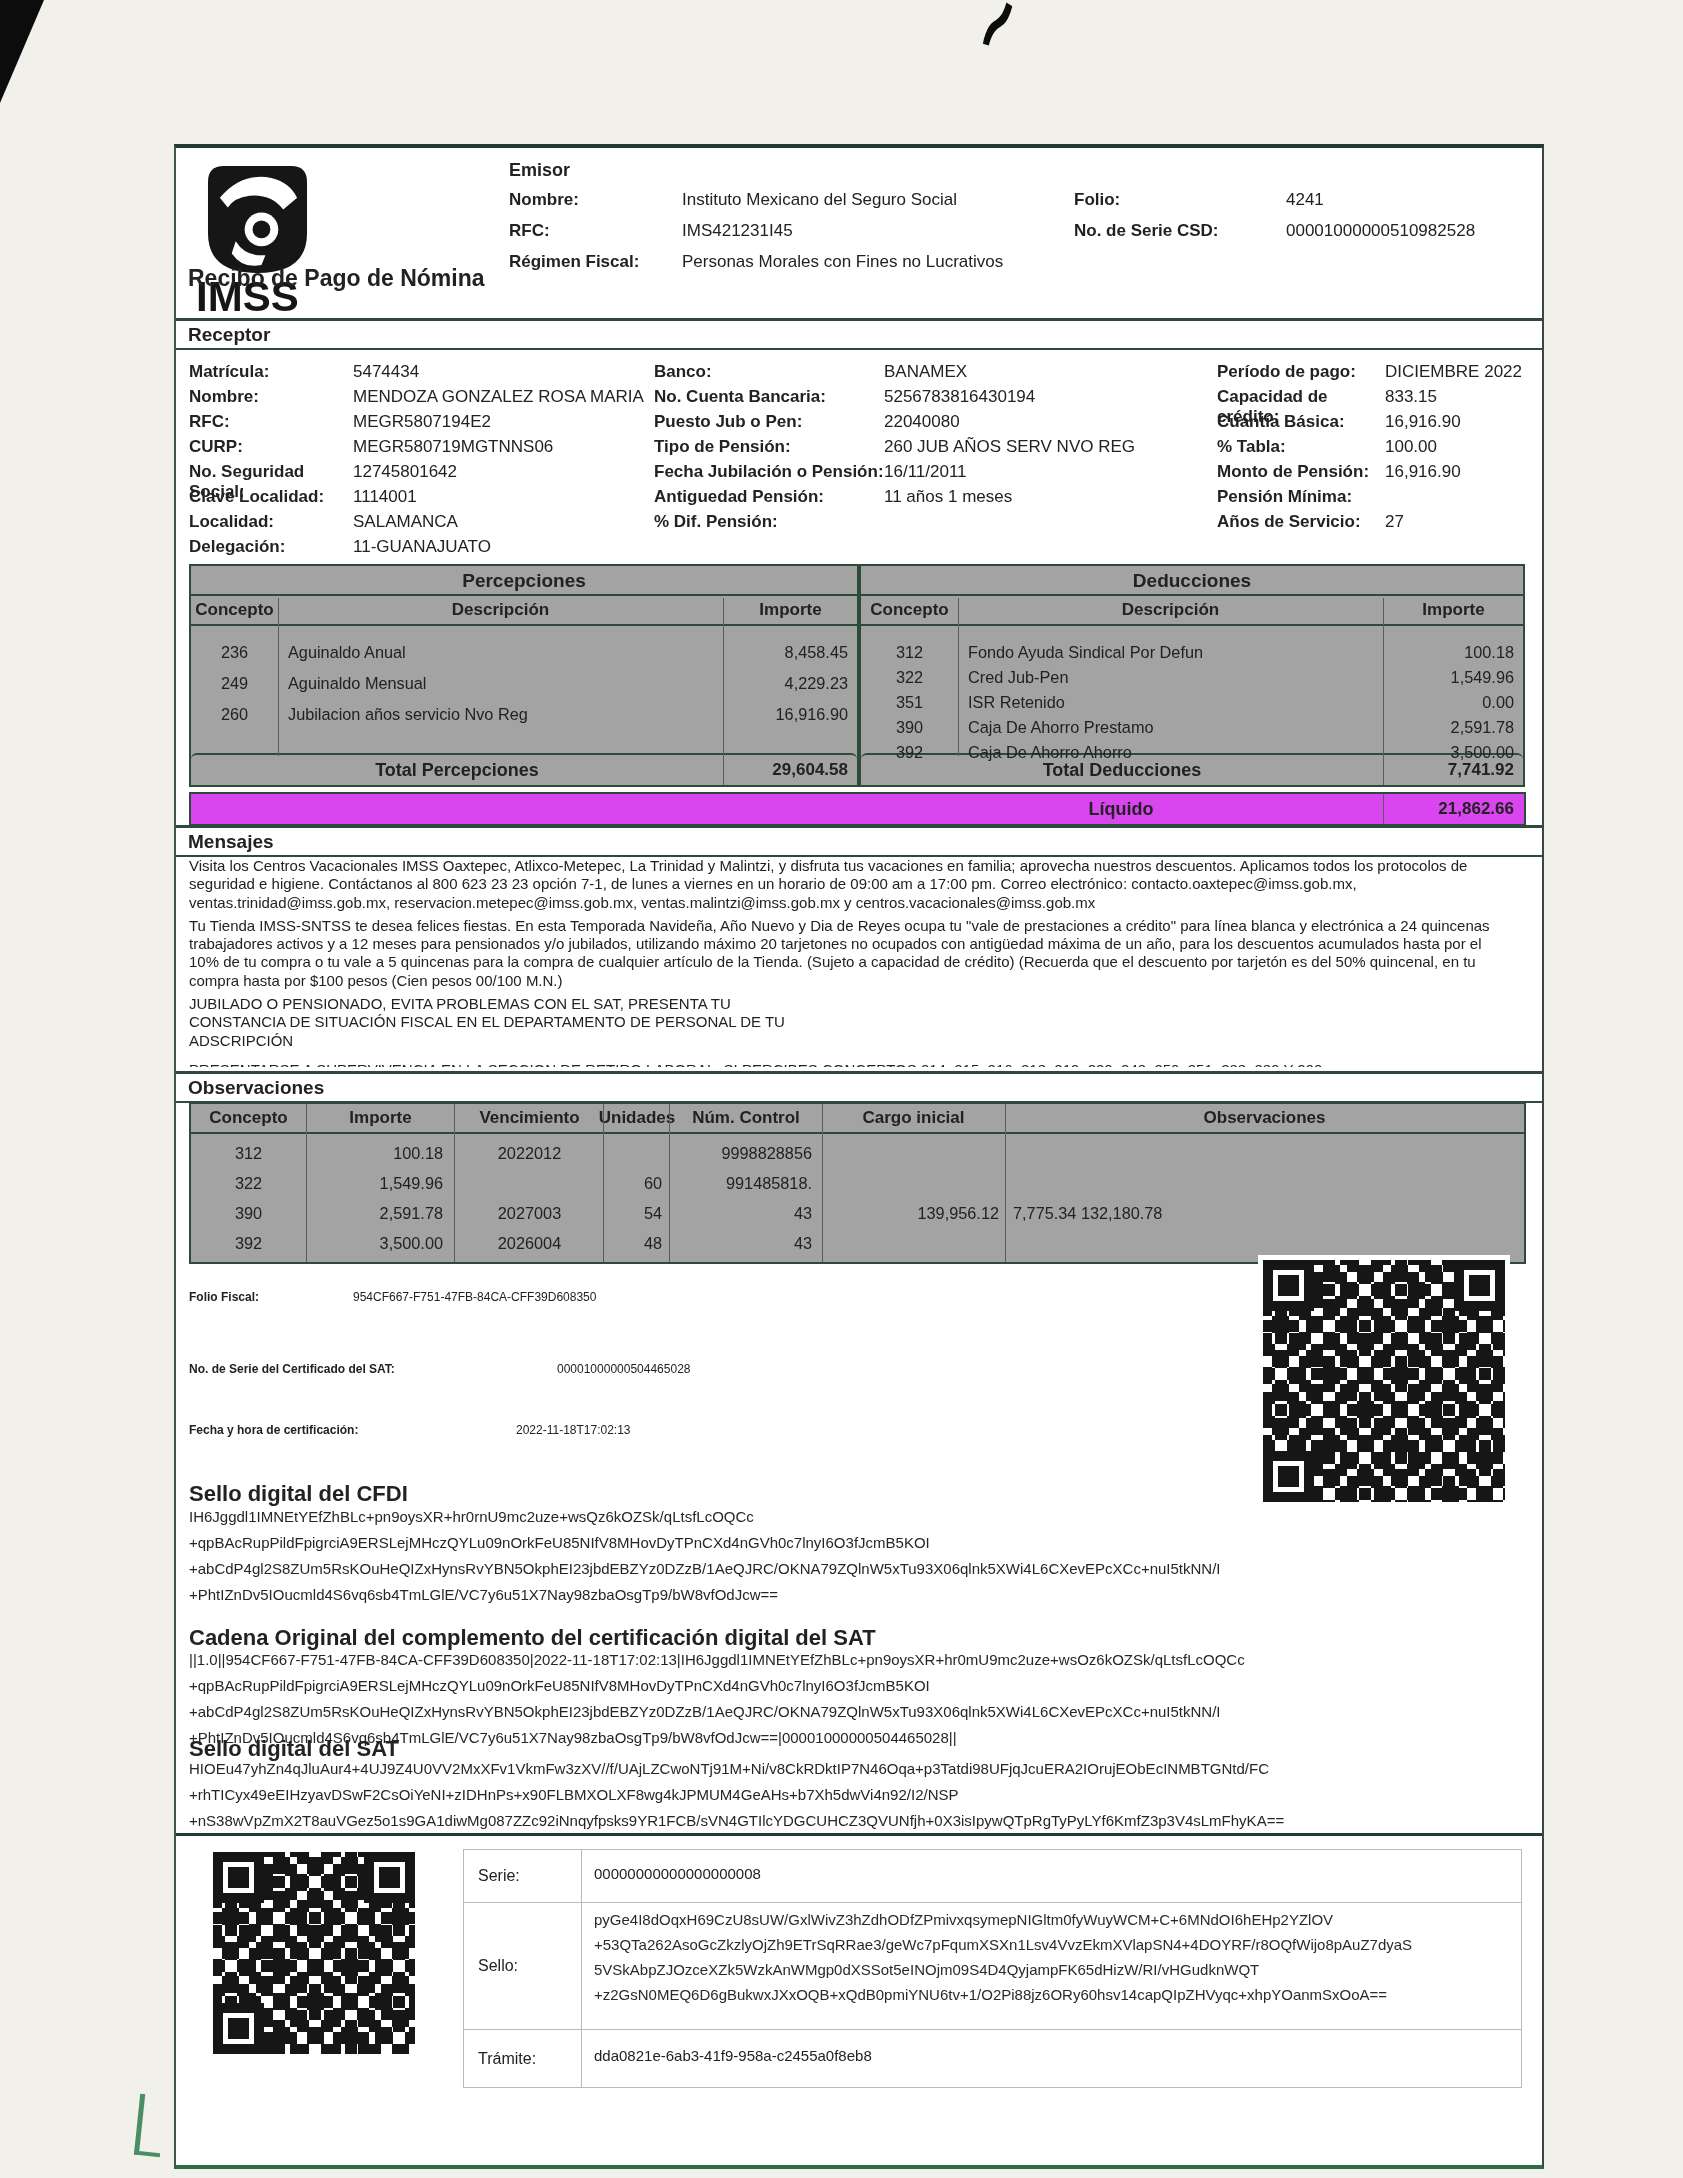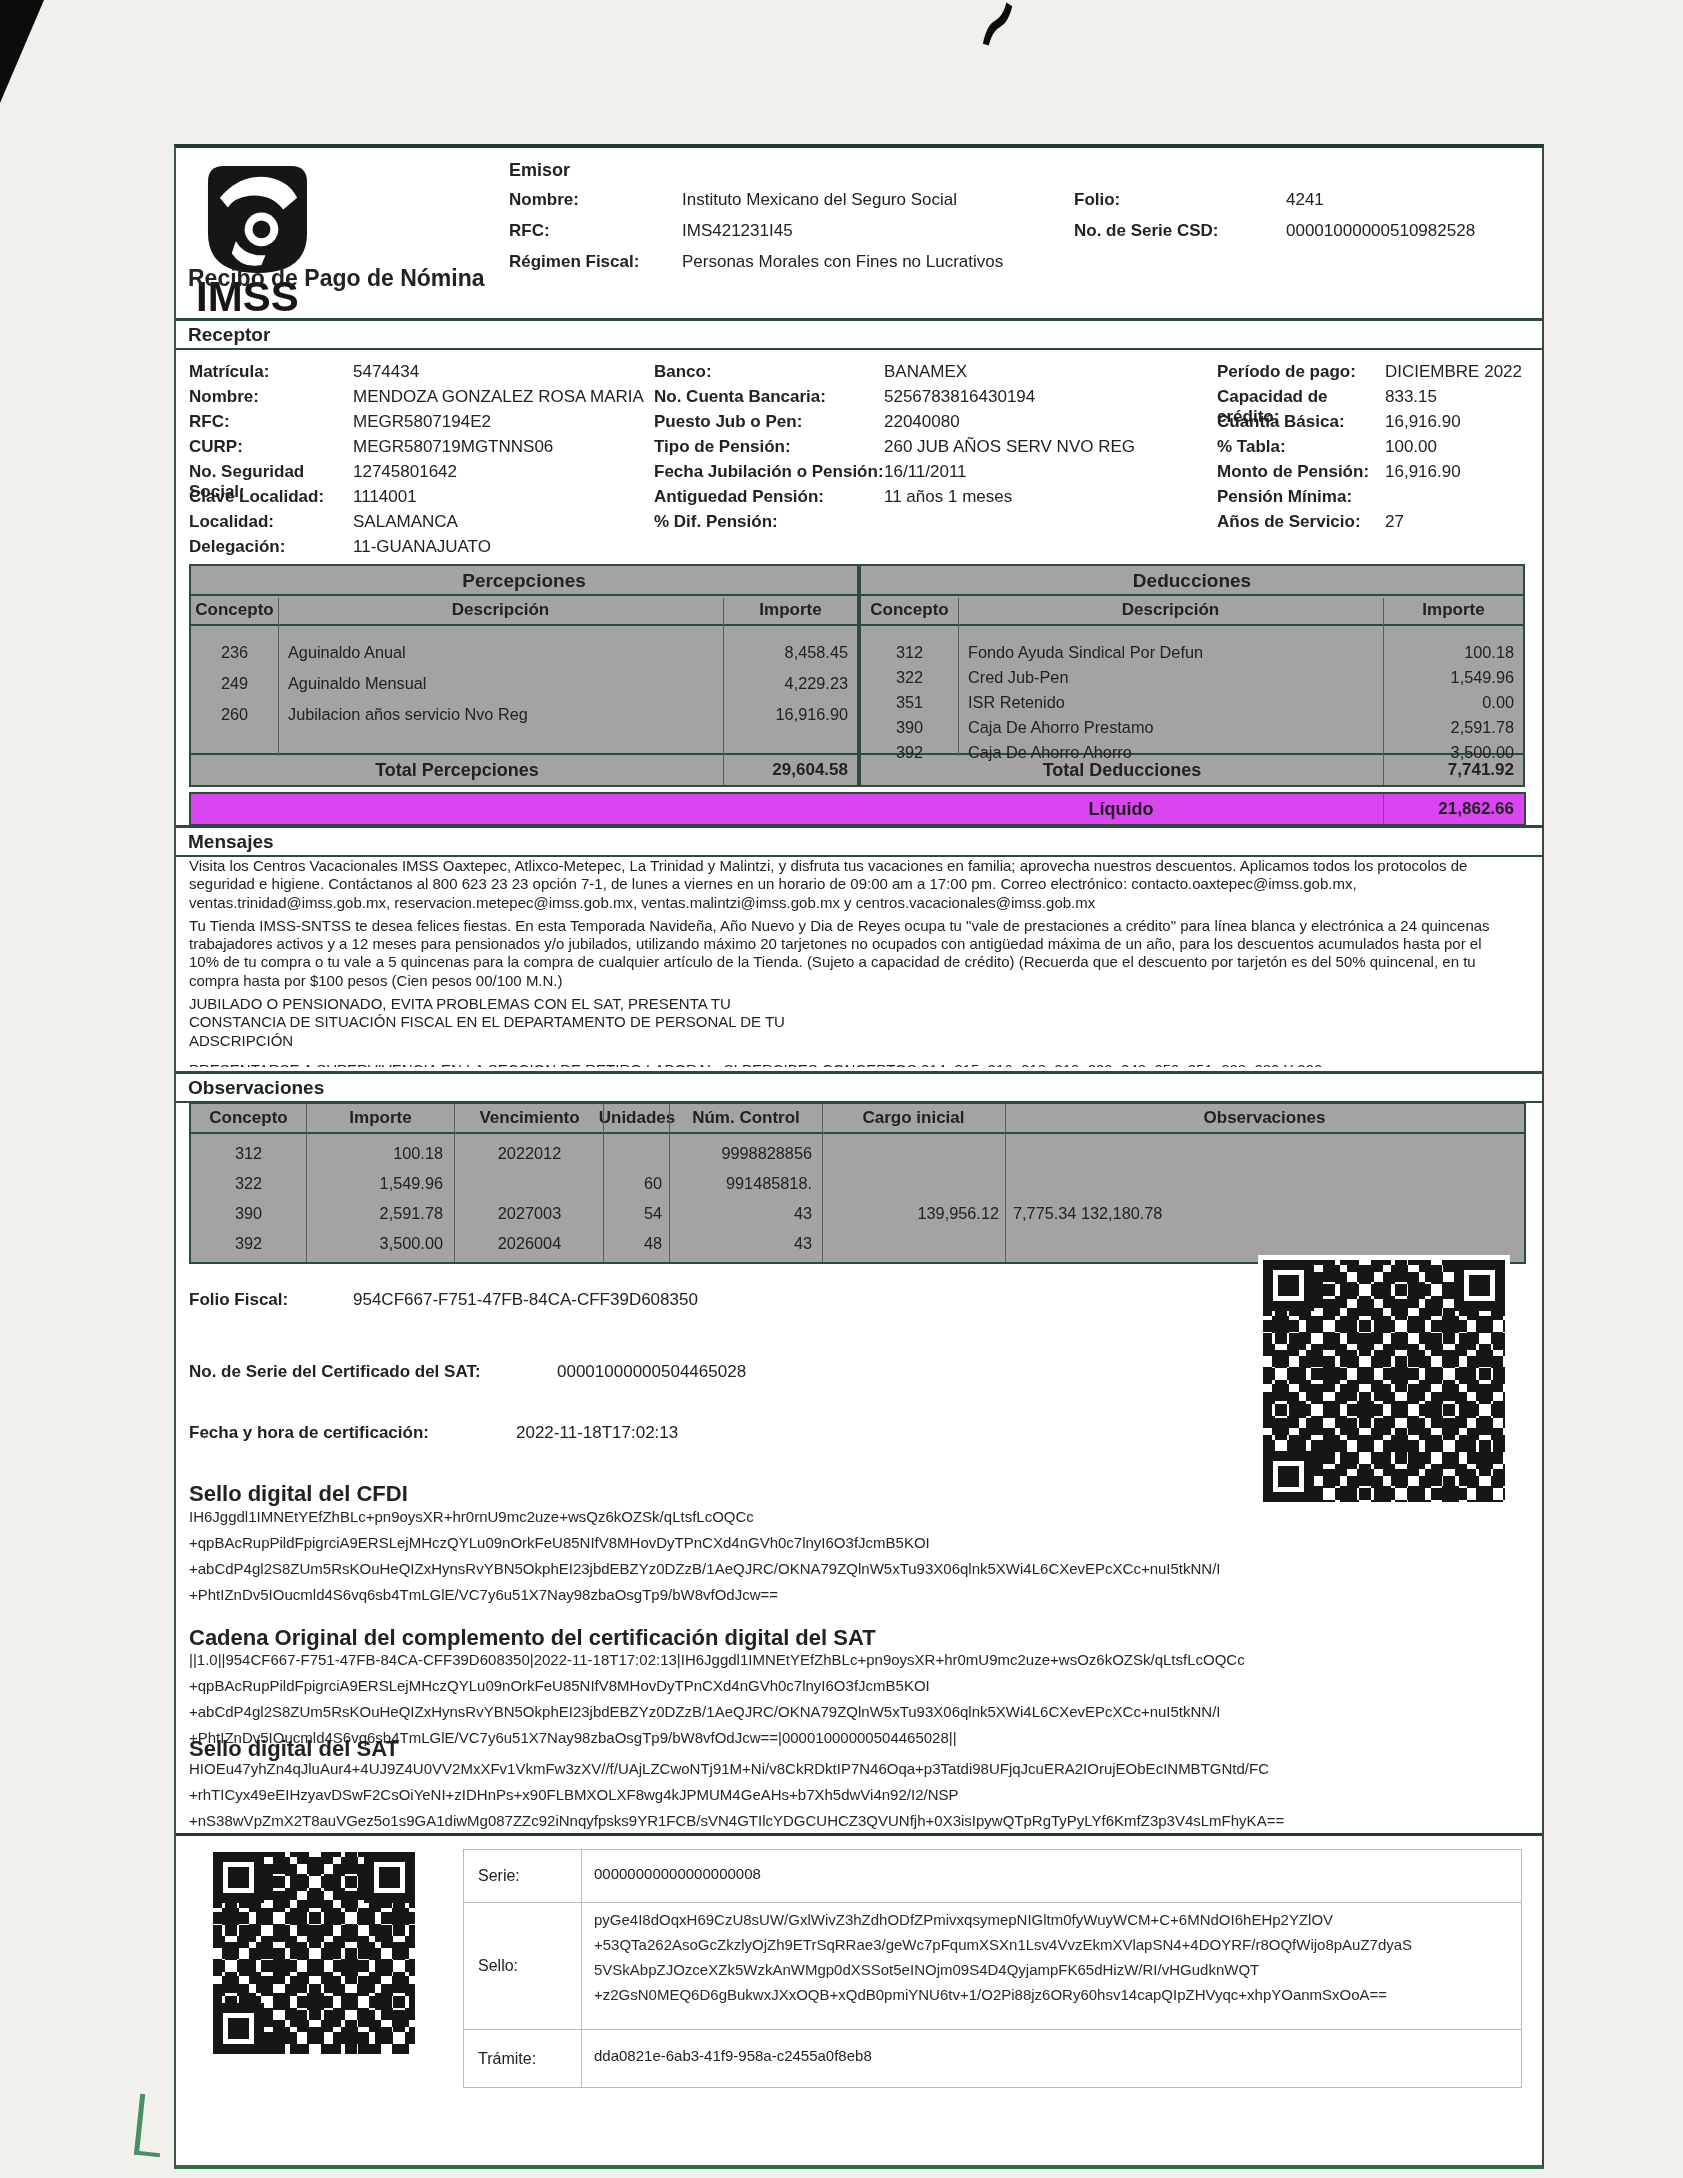--- a/index.html
+++ b/index.html
@@ -50,21 +50,21 @@
   .trow{display:grid;}
   .thead{height:30px; border-bottom:2px solid var(--ln); font-weight:bold; font-size:17px;}
   .thead > div{display:flex; align-items:center; justify-content:center;text-align:center;}
   .tbody{padding-top:17px;}
   .cols-perc{grid-template-columns:87px 445px 135px;}
   .cols-ded{grid-template-columns:97px 425px 141px;}
   .tbody .trow{font-size:16.3px;}
   .cell-c{text-align:center;}
   .cell-l{padding-left:10px;}
   .cell-r{text-align:right; padding-right:10px;}
-  .tfoot{border-top:2px solid var(--ln); height:32px; font-weight:bold;}
+  .tfoot{border-top:2px solid var(--ln); height:32px; font-weight:bold;border-radius:6px;}
   .tfoot .t-label{display:flex; align-items:center; justify-content:center; font-size:18px;}
   .tfoot .t-value{display:flex; align-items:center; justify-content:flex-end; padding-right:10px; font-size:17px;}
   .vline{position:absolute; width:1px; background:var(--ln2);}
   .liquido{left:13px; top:644px; width:1337px; height:34px; border:2px solid var(--ln);
            display:grid; grid-template-columns:668px 524px 141px; font-weight:bold; background:#d946ef;}
   .liquido .t-label{display:flex; align-items:center; justify-content:center; font-size:18px;}
   .liquido .t-value{display:flex; align-items:center; justify-content:flex-end; padding-right:10px;
                     font-size:17px; border-left:1px solid var(--ln2);}
   
   .mensajes{left:13px; top:709px; width:1319px; height:210px; overflow:hidden; font-size:15px; line-height:1.22;}
@@ -74,21 +74,21 @@
   
   .tbl-obs{left:13px; top:954px; width:1337px; height:162px;}
   .cols-obs{grid-template-columns:115px 149px 149px 66px 152px 183px 1fr;}
   .tbl-obs .tbody .trow{height:30px; align-items:center; font-size:16.3px;}
   .tbl-obs .tbody{padding-top:4px;}
   .obs-c1{text-align:center;} .obs-c2{text-align:right; padding-right:12px;}
   .obs-c3{text-align:center;} .obs-c4{text-align:right; padding-right:8px;}
   .obs-c5{text-align:right; padding-right:10px;} .obs-c6{text-align:right; padding-right:6px;}
   .obs-c7{padding-left:8px;}
   
-  .fiscal-row{left:13px; font-size:17px; display:grid;}
+  .fiscal-row{left:13px; font-size:12px; display:grid;}
   .fr-folio{top:1142px; grid-template-columns:164px 1fr; width:891px;}
   .fr-serie{top:1214px; grid-template-columns:368px 1fr; width:891px;}
   .fr-fecha{top:1275px; grid-template-columns:327px 1fr; width:891px;}
   .sello-h{left:13px; font-size:22px; font-weight:bold;}
   .sello-lines{left:13px; width:1341px; font-size:15px; color:#262626;}
   .sello-lines div{height:26px; white-space:nowrap; overflow:hidden;}
   .divider{left:0; right:0; top:1685px; height:3px; background:#223c2e;}
   
   .qr{position:absolute; background:#fff;}
   .qr::before{content:""; position:absolute; inset:5px;

